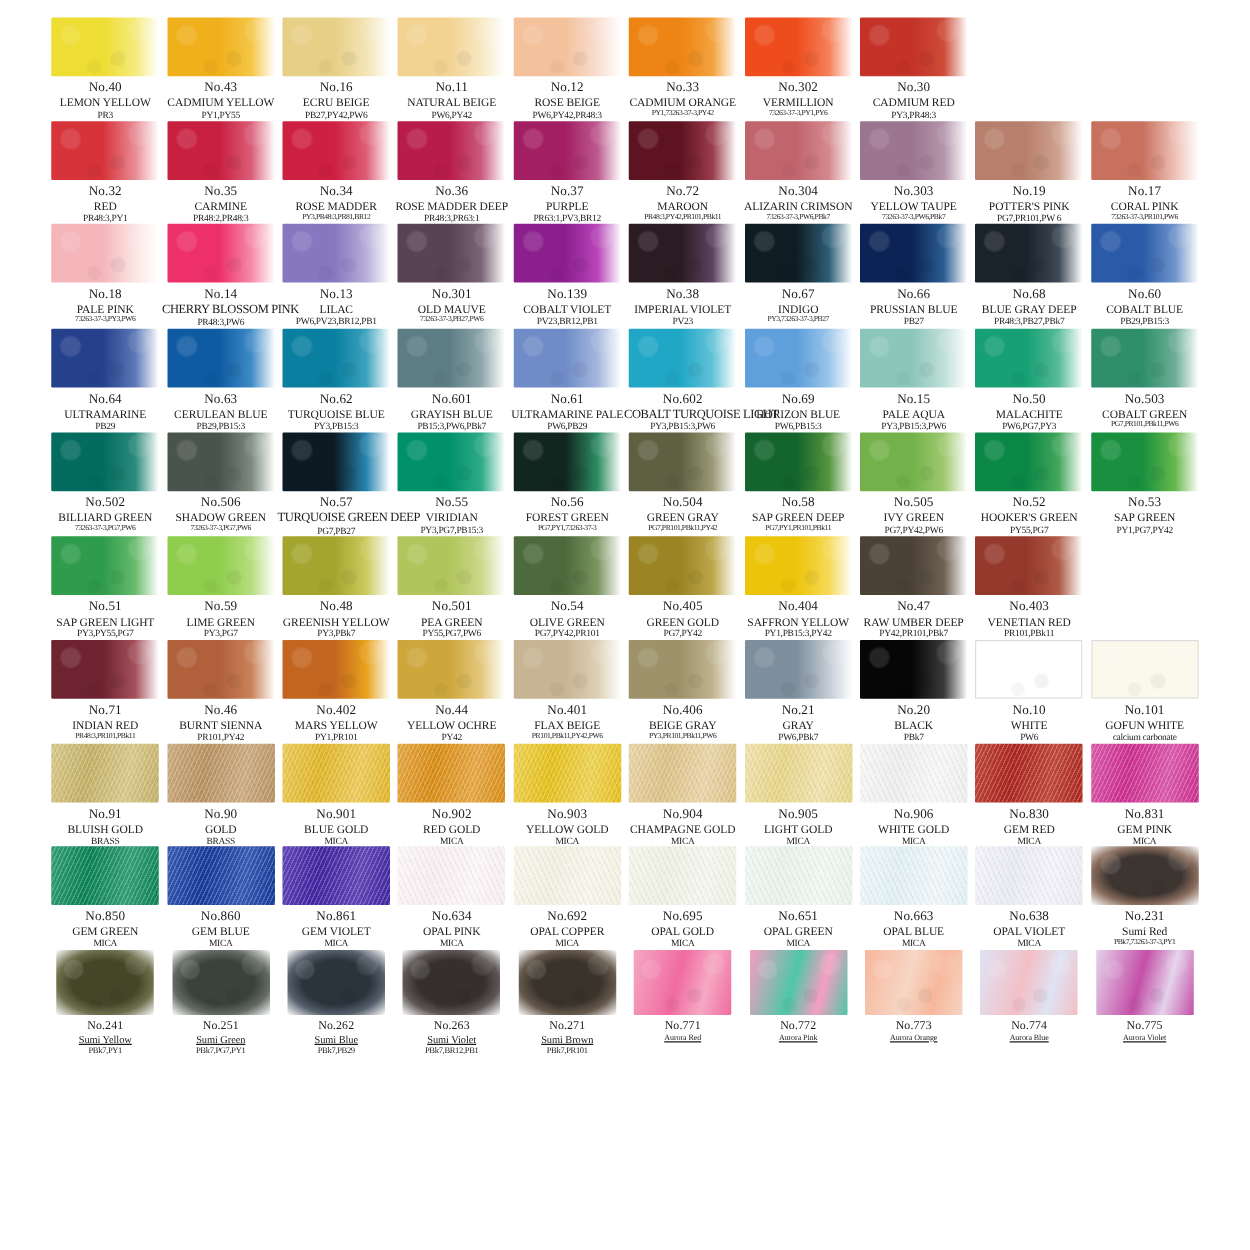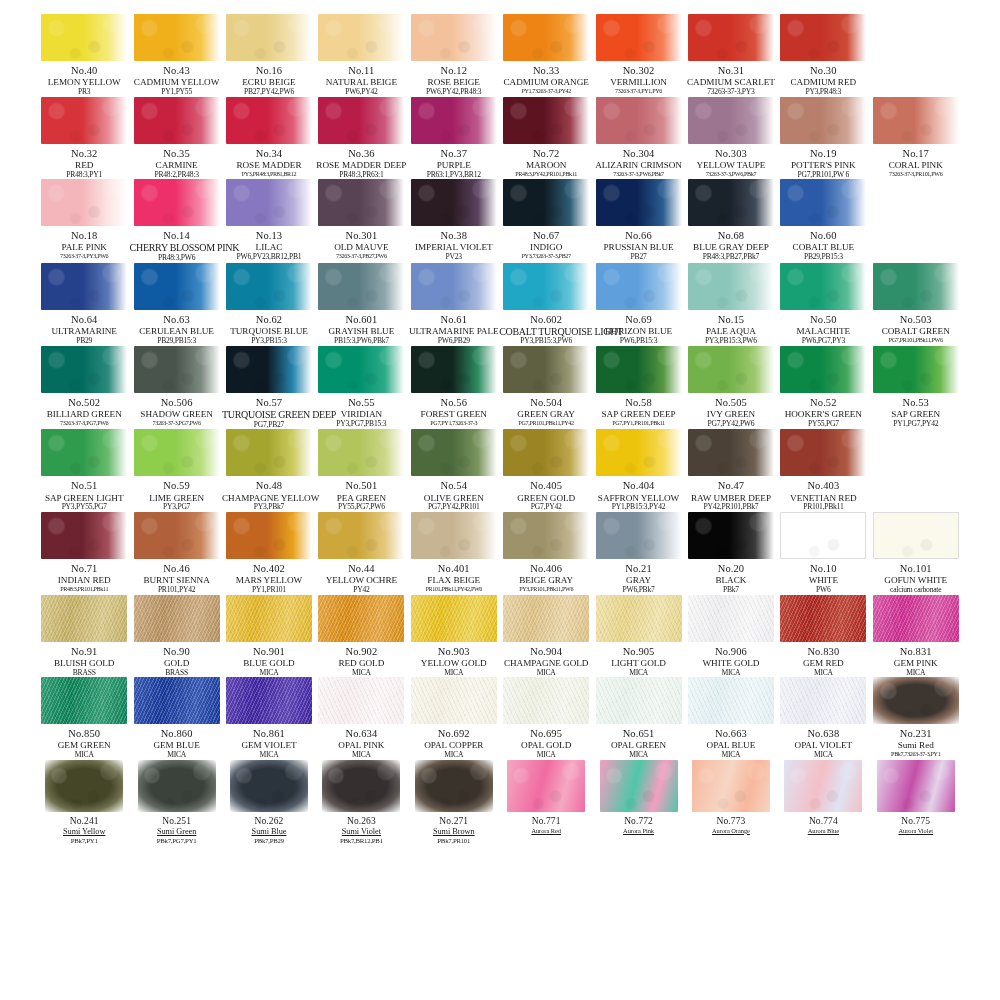--- a/index.html
+++ b/index.html
@@ -158,30 +158,20 @@
         <div class="swatch" style="background: linear-gradient(90deg, rgb(238, 76, 29) 0%, rgb(238, 76, 29) 48%, rgb(245, 128, 88) 78%, rgb(255, 255, 255) 100%);">
           <div class="grain"></div>
         </div>
         <div class="labels">
           <div class="lbl-no">No.302</div>
           <div class="lbl-name">VERMILLION</div>
           <div class="lbl-pig tight">73263-37-3,PY1,PY6</div>
         </div>
       </div>
       <div class="swatch-cell">
-        <div class="swatch" style="background: linear-gradient(90deg, rgb(207, 50, 38) 0%, rgb(207, 50, 38) 48%, rgb(216, 80, 60) 78%, rgb(255, 255, 255) 100%);">
-          <div class="grain"></div>
-        </div>
-        <div class="labels">
-          <div class="lbl-no">No.31</div>
-          <div class="lbl-name">CADMIUM SCARLET</div>
-          <div class="lbl-pig">73263-37-3,PY3</div>
-        </div>
-      </div>
-      <div class="swatch-cell">
         <div class="swatch" style="background: linear-gradient(90deg, rgb(196, 50, 40) 0%, rgb(196, 50, 40) 48%, rgb(205, 75, 55) 78%, rgb(255, 255, 255) 100%);">
           <div class="grain"></div>
         </div>
         <div class="labels">
           <div class="lbl-no">No.30</div>
           <div class="lbl-name">CADMIUM RED</div>
           <div class="lbl-pig">PY3,PR48:3</div>
         </div>
       </div>
     </div>
@@ -322,20 +312,30 @@
         <div class="swatch" style="background: linear-gradient(90deg, rgb(87, 67, 84) 0%, rgb(87, 67, 84) 48%, rgb(123, 101, 118) 78%, rgb(255, 255, 255) 100%);">
           <div class="grain"></div>
         </div>
         <div class="labels">
           <div class="lbl-no">No.301</div>
           <div class="lbl-name">OLD MAUVE</div>
           <div class="lbl-pig tight">73263-37-3,PB27,PW6</div>
         </div>
       </div>
       <div class="swatch-cell">
+        <div class="swatch" style="background: linear-gradient(90deg, rgb(140, 31, 142) 0%, rgb(140, 31, 142) 48%, rgb(184, 69, 184) 78%, rgb(255, 255, 255) 100%);">
+          <div class="grain"></div>
+        </div>
+        <div class="labels">
+          <div class="lbl-no">No.139</div>
+          <div class="lbl-name">COBALT VIOLET</div>
+          <div class="lbl-pig">PV23,BR12,PB1</div>
+        </div>
+      </div>
+      <div class="swatch-cell">
         <div class="swatch" style="background: linear-gradient(90deg, rgb(43, 27, 34) 0%, rgb(43, 27, 34) 48%, rgb(91, 67, 97) 78%, rgb(255, 255, 255) 100%);">
           <div class="grain"></div>
         </div>
         <div class="labels">
           <div class="lbl-no">No.38</div>
           <div class="lbl-name">IMPERIAL VIOLET</div>
           <div class="lbl-pig">PV23</div>
         </div>
       </div>
       <div class="swatch-cell">
@@ -603,21 +603,21 @@
           <div class="lbl-name">LIME GREEN</div>
           <div class="lbl-pig">PY3,PG7</div>
         </div>
       </div>
       <div class="swatch-cell">
         <div class="swatch" style="background: linear-gradient(90deg, rgb(163, 165, 47) 0%, rgb(163, 165, 47) 48%, rgb(204, 202, 94) 78%, rgb(255, 255, 255) 100%);">
           <div class="grain"></div>
         </div>
         <div class="labels">
           <div class="lbl-no">No.48</div>
-          <div class="lbl-name">CHAMPAGNE YELLOW</div>
+          <div class="lbl-name">GREENISH YELLOW</div>
           <div class="lbl-pig">PY3,PBk7</div>
         </div>
       </div>
       <div class="swatch-cell">
         <div class="swatch" style="background: linear-gradient(90deg, rgb(177, 197, 92) 0%, rgb(177, 197, 92) 48%, rgb(204, 215, 136) 78%, rgb(255, 255, 255) 100%);">
           <div class="grain"></div>
         </div>
         <div class="labels">
           <div class="lbl-no">No.501</div>
           <div class="lbl-name">PEA GREEN</div>

